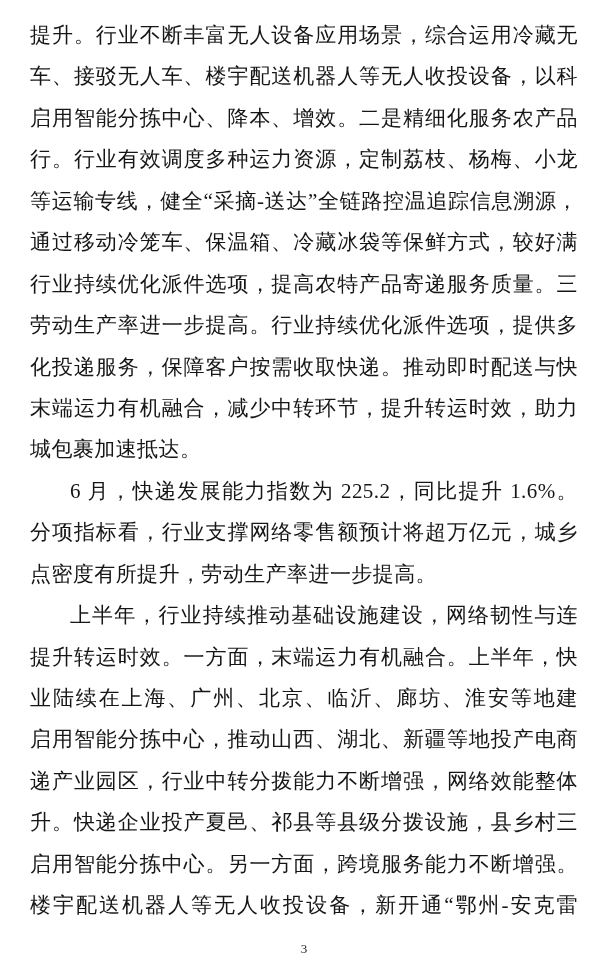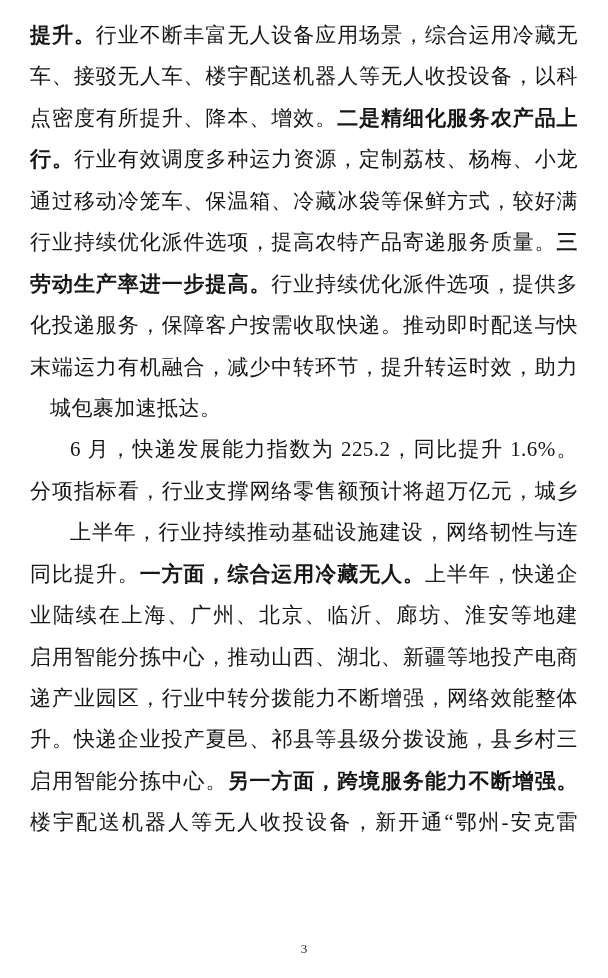--- a/index.html
+++ b/index.html
@@ -33,56 +33,57 @@
     text-align: justify;
     text-justify: inter-character;
     height: 41.45px;
     overflow: hidden;
   }
   .line.fill {
     text-align-last: justify;
   }
   .line.nofill {
     text-align-last: left;
-    margin-left: 20px;
   }
   .line.indent {
     text-indent: 40px;
   }
   .seg { font-weight: normal; }
-  .seg.bold { font-weight: bold; }
+  .seg.bold { font-weight: normal; }
   .page-number {
     position: absolute;
     left: 0;
     top: 941px;
     width: 608px;
     text-align: center;
     font-size: 13px;
     color: #222222;
   }
 </style>
 </head>
 <body>
 
 <div class="doc-page">
   <div class="text-block" id="lines">
       <div class="line fill"><span class="seg bold">提升。</span><span class="seg">行业不断丰富无人设备应用场景，综合运用冷藏无人</span></div>
       <div class="line fill"><span class="seg">车、接驳无人车、楼宇配送机器人等无人收投设备，以科技</span></div>
-      <div class="line fill"><span class="seg">点密度有所提升、降本、增效。</span><span class="seg bold">二是精细化服务农产品上</span></div>
+      <div class="line fill"><span class="seg">启用智能分拣中心、降本、增效。</span><span class="seg bold">二是精细化服务农产品上</span></div>
       <div class="line fill"><span class="seg bold">行。</span><span class="seg">行业有效调度多种运力资源，定制荔枝、杨梅、小龙虾</span></div>
+      <div class="line fill"><span class="seg">等运输专线，健全“采摘-送达”全链路控温追踪信息溯源，</span></div>
       <div class="line fill"><span class="seg">通过移动冷笼车、保温箱、冷藏冰袋等保鲜方式，较好满足</span></div>
       <div class="line fill"><span class="seg">行业持续优化派件选项，提高农特产品寄递服务质量。</span><span class="seg bold">三是多</span></div>
       <div class="line fill"><span class="seg bold">劳动生产率进一步提高。</span><span class="seg">行业持续优化派件选项，提供多元</span></div>
       <div class="line fill"><span class="seg">化投递服务，保障客户按需收取快递。推动即时配送与快递</span></div>
       <div class="line fill"><span class="seg">末端运力有机融合，减少中转环节，提升转运时效，助力同</span></div>
       <div class="line nofill"><span class="seg">城包裹加速抵达。</span></div>
       <div class="line fill indent"><span class="seg">6 月，快递发展能力指数为 225.2，同比提升 1.6%。从</span></div>
       <div class="line fill"><span class="seg">分项指标看，行业支撑网络零售额预计将超万亿元，城乡网</span></div>
+      <div class="line nofill"><span class="seg">点密度有所提升，劳动生产率进一步提高。</span></div>
       <div class="line fill indent"><span class="seg">上半年，行业持续推动基础设施建设，网络韧性与连通</span></div>
-      <div class="line fill"><span class="seg">同比提升。</span><span class="seg bold">一方面，综合运用冷藏无人。</span><span class="seg">上半年，快递企</span></div>
+      <div class="line fill"><span class="seg">提升转运时效。</span><span class="seg bold">一方面，末端运力有机融合。</span><span class="seg">上半年，快递企</span></div>
       <div class="line fill"><span class="seg">业陆续在上海、广州、北京、临沂、廊坊、淮安等地建设、</span></div>
       <div class="line fill"><span class="seg">启用智能分拣中心，推动山西、湖北、新疆等地投产电商快</span></div>
       <div class="line fill"><span class="seg">递产业园区，行业中转分拨能力不断增强，网络效能整体提</span></div>
       <div class="line fill"><span class="seg">升。快递企业投产夏邑、祁县等县级分拨设施，县乡村三级</span></div>
       <div class="line fill"><span class="seg">启用智能分拣中心。</span><span class="seg bold">另一方面，跨境服务能力不断增强。</span></div>
       <div class="line fill"><span class="seg">楼宇配送机器人等无人收投设备，新开通“鄂州-安克雷</span></div>
     </div>
   <div class="page-number">3</div>
 </div>
 

